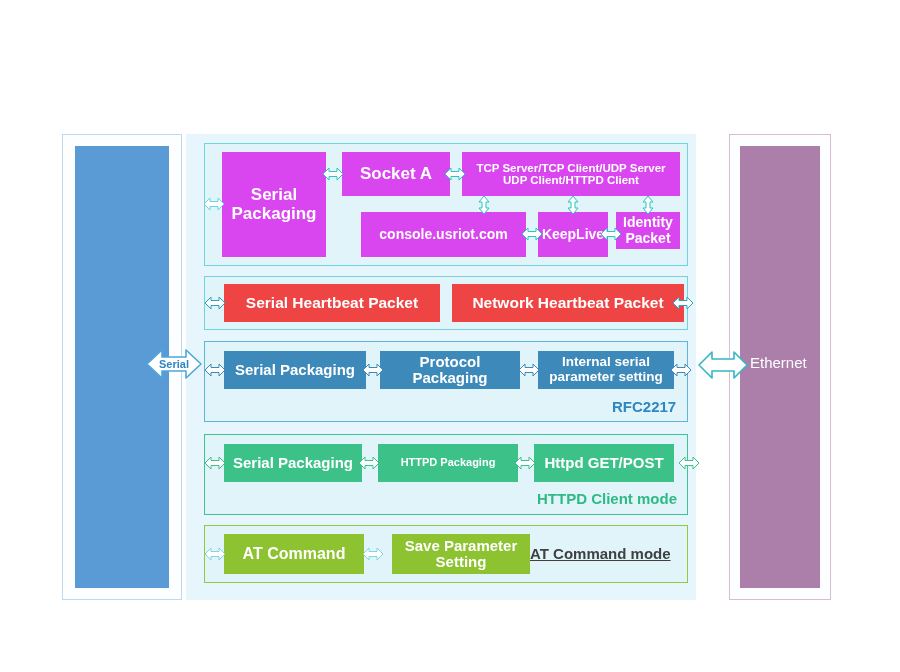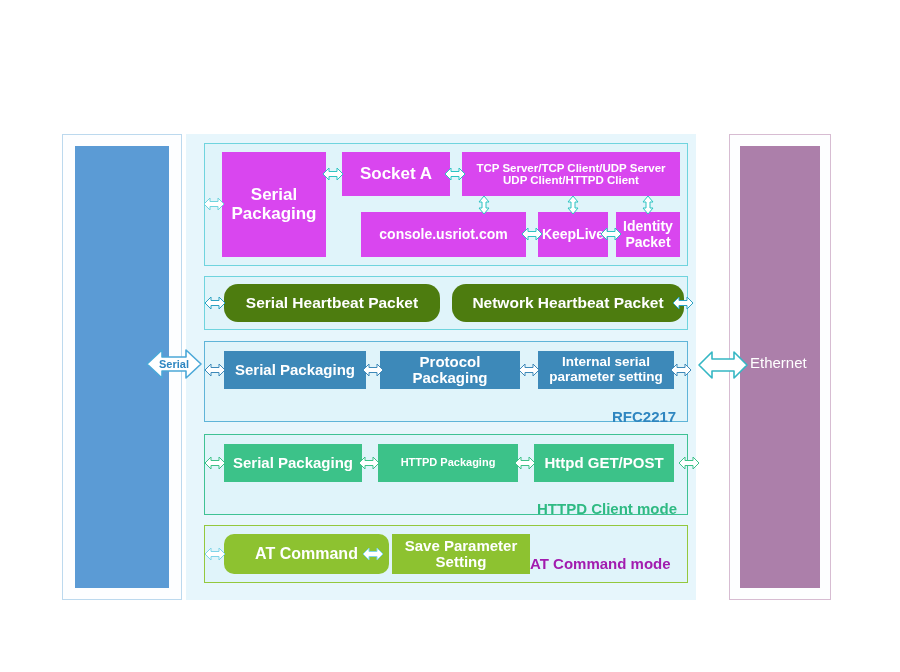--- a/index.html
+++ b/index.html
@@ -22,30 +22,30 @@
   
   .section{position:absolute;box-sizing:border-box;background:#e0f4fa;border:1.5px solid #6fd4de;}
   .section.s3{border-color:#5fb4d8;}
   .section.s4{border-color:#3fc294;}
   .section.s5{border-color:#94c83d;}
 
   
   .box{position:absolute;box-sizing:border-box;display:flex;align-items:center;justify-content:center;
        text-align:center;color:#ffffff;font-weight:bold;line-height:1.08;padding:0 4px;}
   .teal{background:#d946ef;}
-  .tealblue{background:#4d7c0f;border-radius:14px;}
+  .tealblue{background:#ef4444;}
   .steel{background:#3d89b9;}
   .green{background:#3cc289;}
   .olive{background:#8dc230;}
 
   
-  .caption{position:absolute;font-weight:bold;font-size:15px;margin-top:10px;}
+  .caption{position:absolute;font-weight:bold;font-size:15px;}
   .cap-rfc{color:#2f86c0;}
   .cap-httpd{color:#2fba83;}
-  .cap-at{color:#a21caf;}
+  .cap-at{color:#404040;text-decoration:underline;}
 
   
   .arrow{position:absolute;}
   .arrow svg{display:block;}
 
   .serial-tag{position:absolute;color:#2e86c1;font-size:11px;font-weight:bold;
               text-align:center;width:44px;}
   .eth-tag{position:absolute;color:#ffffff;font-size:15px;}
 </style>
 </head>
@@ -81,21 +81,21 @@
   </div>
 
   <div class="box teal" style="left:361px;top:212px;width:165px;height:45px;font-size:14px;">
     <span>console.usriot.com</span>
   </div>
 
   <div class="box teal" style="left:538px;top:212px;width:70px;height:45px;font-size:14px;">
     <span>KeepLive</span>
   </div>
 
-  <div class="box teal" style="left:616px;top:212px;width:64px;height:45px;font-size:14px;">
+  <div class="box teal" style="left:616px;top:212px;width:64px;height:37px;font-size:14px;">
     <span>Identity<br>Packet</span>
   </div>
 
   <div class="arrow" style="left:203px;top:196px;">
     <svg width="22" height="16" viewBox="0 0 22 16">
         <path d="M1 8 L7 2 L7 5.5 L15 5.5 L15 2 L21 8 L15 14 L15 10.5 L7 10.5 L7 14 Z" fill="#ffffff" stroke="#6fd4de" stroke-width="1"></path>
       </svg>
   </div>
   <div class="arrow" style="left:322px;top:166px;">
     <svg width="22" height="16" viewBox="0 0 22 16">
@@ -218,21 +218,21 @@
       </svg>
   </div>
   <div class="arrow" style="left:678px;top:455px;">
     <svg width="22" height="16" viewBox="0 0 22 16">
         <path d="M1 8 L7 2 L7 5.5 L15 5.5 L15 2 L21 8 L15 14 L15 10.5 L7 10.5 L7 14 Z" fill="#ffffff" stroke="#3cc289" stroke-width="1"></path>
       </svg>
   </div>
 
   <div class="section s5" style="left:204px;top:525px;width:484px;height:58px;"></div>
 
-  <div class="box olive" style="left:224px;top:534px;width:165px;height:40px;font-size:16px;border-radius:10px;">
+  <div class="box olive" style="left:224px;top:534px;width:140px;height:40px;font-size:16px;">
     <span>AT Command</span>
   </div>
   <div class="box olive" style="left:392px;top:534px;width:138px;height:40px;font-size:15px;">
     <span>Save Parameter<br>Setting</span>
   </div>
 
   <div class="caption cap-at" style="left:530px;top:545px;">AT Command mode</div>
 
   <div class="arrow" style="left:204px;top:546px;">
     <svg width="22" height="16" viewBox="0 0 22 16">

